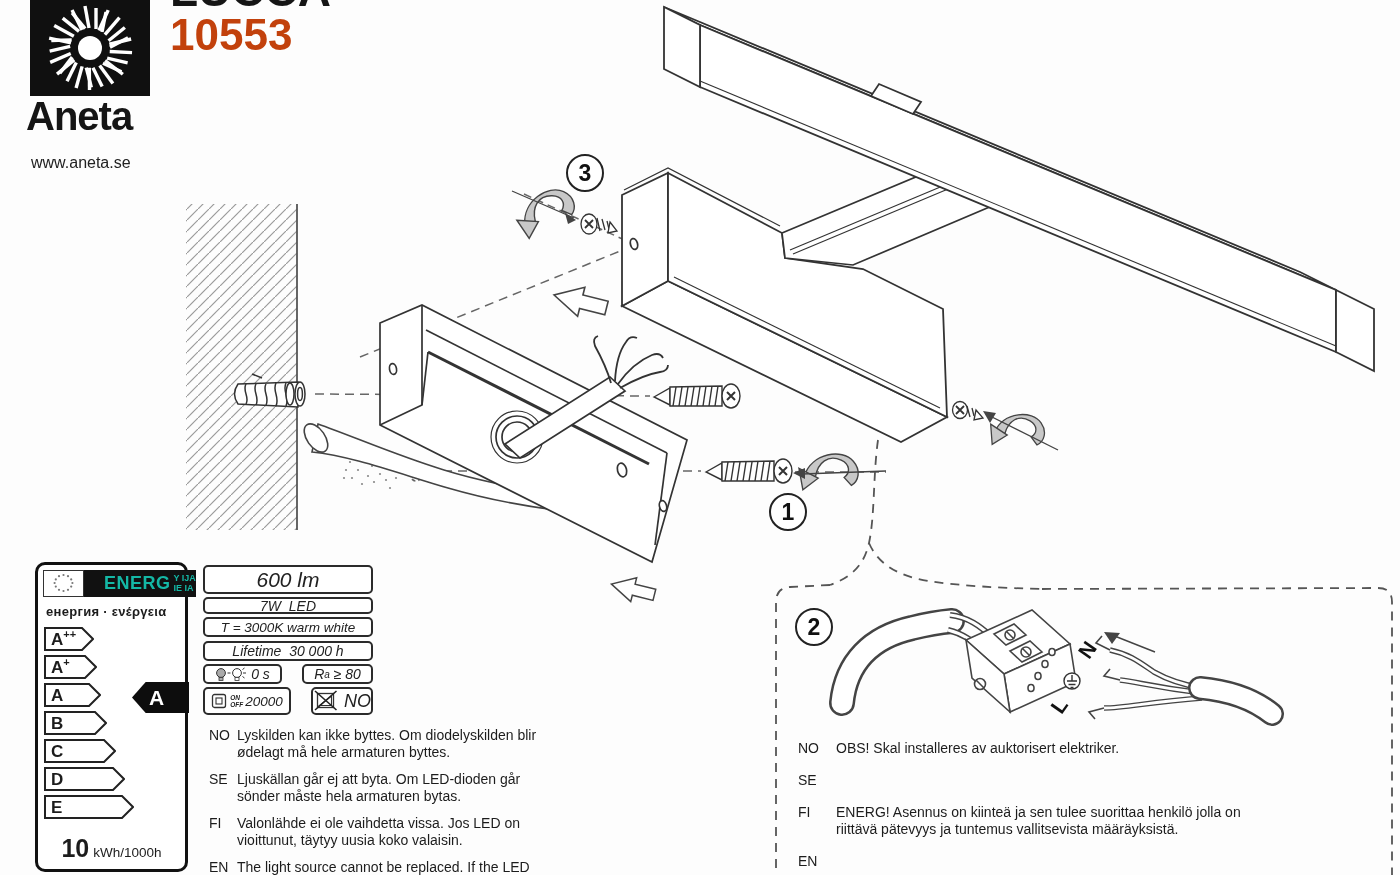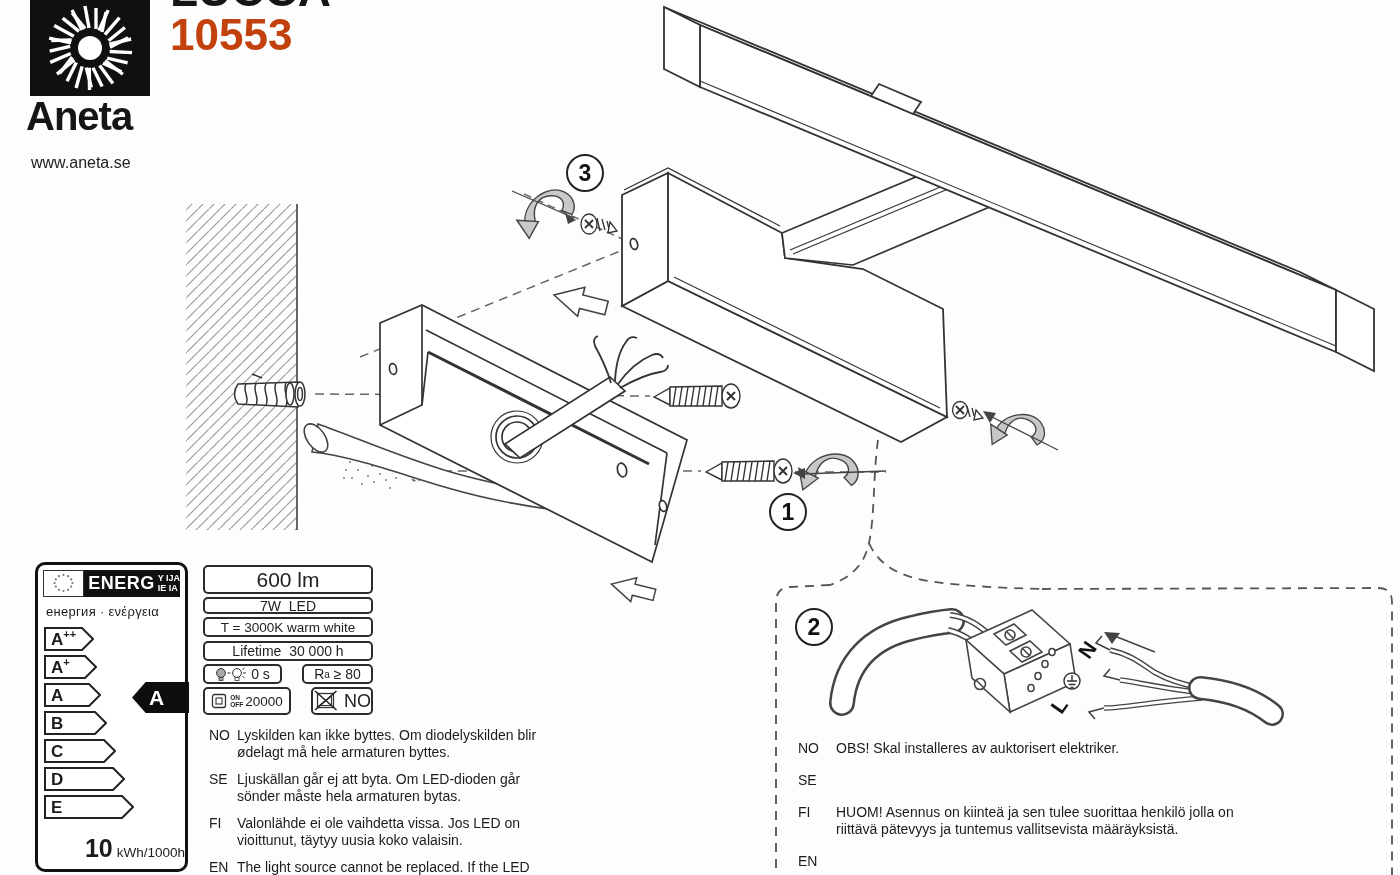--- a/index.html
+++ b/index.html
@@ -15,39 +15,39 @@
   #brand-name{left:26px;top:94px;font-size:40px;font-weight:800;letter-spacing:-1px;color:#151515;}
   #brand-url{left:31px;top:154px;font-size:16px;color:#222;}
   #product-name{left:170px;top:-37px;font-size:46px;font-weight:bold;color:#151515;}
   #product-code{left:170px;top:10px;font-size:44px;font-weight:bold;color:#c2410c;}
 
   
   #energy-label{left:35px;top:562px;width:153px;height:310px;border:3px solid #111;
     border-radius:10px;background:#fff;box-sizing:border-box;}
   .el-head{display:flex;margin:5px 5px 2px 5px;height:27px;}
   .el-flag{width:42px;border:1.5px solid #333;box-sizing:border-box;background:#fff;}
-  .el-energ{flex:1;background:#111;color:#ffffff;display:flex;align-items:center;padding-left:4px;}
+  .el-energ{flex:1;background:#111;color:#14b8a6;display:flex;align-items:center;padding-left:20px;}
   .el-energ .main{font-size:18px;font-weight:bold;letter-spacing:.5px;}
   .el-suffix{margin-left:3px;font-size:9px;font-weight:bold;line-height:9.5px;white-space:pre;}
-  .el-subtitle{margin:7px 6px 0 8px;font-size:13px;font-weight:normal;letter-spacing:.3px;}
+  .el-subtitle{margin:7px 6px 0 8px;font-size:13px;font-weight:bold;letter-spacing:.3px;}
   .el-rows{margin:8px 0 0 6px;}
   .e-arrow{position:relative;height:24px;margin-bottom:4px;}
   .e-arrow .lbl{position:absolute;left:7px;top:1px;font-size:17px;font-weight:bold;}
   .e-arrow sup{font-size:11px;}
   #el-selected{left:94px;top:117px;width:57px;height:31px;background:#0d0d0d;color:#fff;
     clip-path:polygon(0 50%,24% 0,100% 0,100% 100%,24% 100%);
     font-size:21px;font-weight:bold;display:flex;align-items:center;padding-left:17px;box-sizing:border-box;}
-  #el-consumption{left:0;right:0;bottom:6px;text-align:right;}
+  #el-consumption{left:0;right:0;bottom:6px;text-align:center;}
   #el-consumption .big{font-size:25px;font-weight:bold;}
   #el-consumption .unit{font-size:13.5px;margin-left:4px;}
 
   
   #specs{left:203px;top:565px;width:170px;}
   .spec-box{border:2px solid #2b2b2b;border-radius:5px;background:#fff;display:flex;
-    align-items:center;justify-content:center;box-sizing:border-box;font-size:14px;color:#222;}
+    align-items:center;justify-content:center;box-sizing:border-box;font-size:14px;color:#222;font-style:italic;}
   .pre{white-space:pre;}
   #spec-lumen{height:29px;margin-bottom:3px;font-size:21px;}
   #spec-power{height:17px;margin-bottom:3px;}
   #spec-temp{height:20px;margin-bottom:4px;font-size:13.5px;}
   #spec-life{height:20px;margin-bottom:3px;}
   .spec-row{display:flex;gap:20px;margin-bottom:3px;}
   #spec-start{width:79px;height:20px;}
   #spec-cri{flex:1;height:20px;}
   #spec-cri sub{font-size:10px;}
   #spec-switch{width:96px;height:28px;}
@@ -538,21 +538,21 @@
       <span class="note-text">
         <span class="note-line">OBS! Skal installeres av auktorisert elektriker.</span>
       </span>
     </div>
   <div class="note-item">
       <span class="note-lang">SE</span>
     </div>
   <div class="note-item">
       <span class="note-lang">FI</span>
       <span class="note-text">
-        <span class="note-line">HUOM! Asennus on kiinteä ja sen tulee suorittaa henkilö jolla on</span>
+        <span class="note-line">ENERG! Asennus on kiinteä ja sen tulee suorittaa henkilö jolla on</span>
         <span class="note-line">riittävä pätevyys ja tuntemus vallitsevista määräyksistä.</span>
       </span>
     </div>
   <div class="note-item">
       <span class="note-lang">EN</span>
     </div>
 </div>
 
 <div class="abs step-badge" id="step-badge-3">3</div>
 <div class="abs step-badge" id="step-badge-1">1</div>

